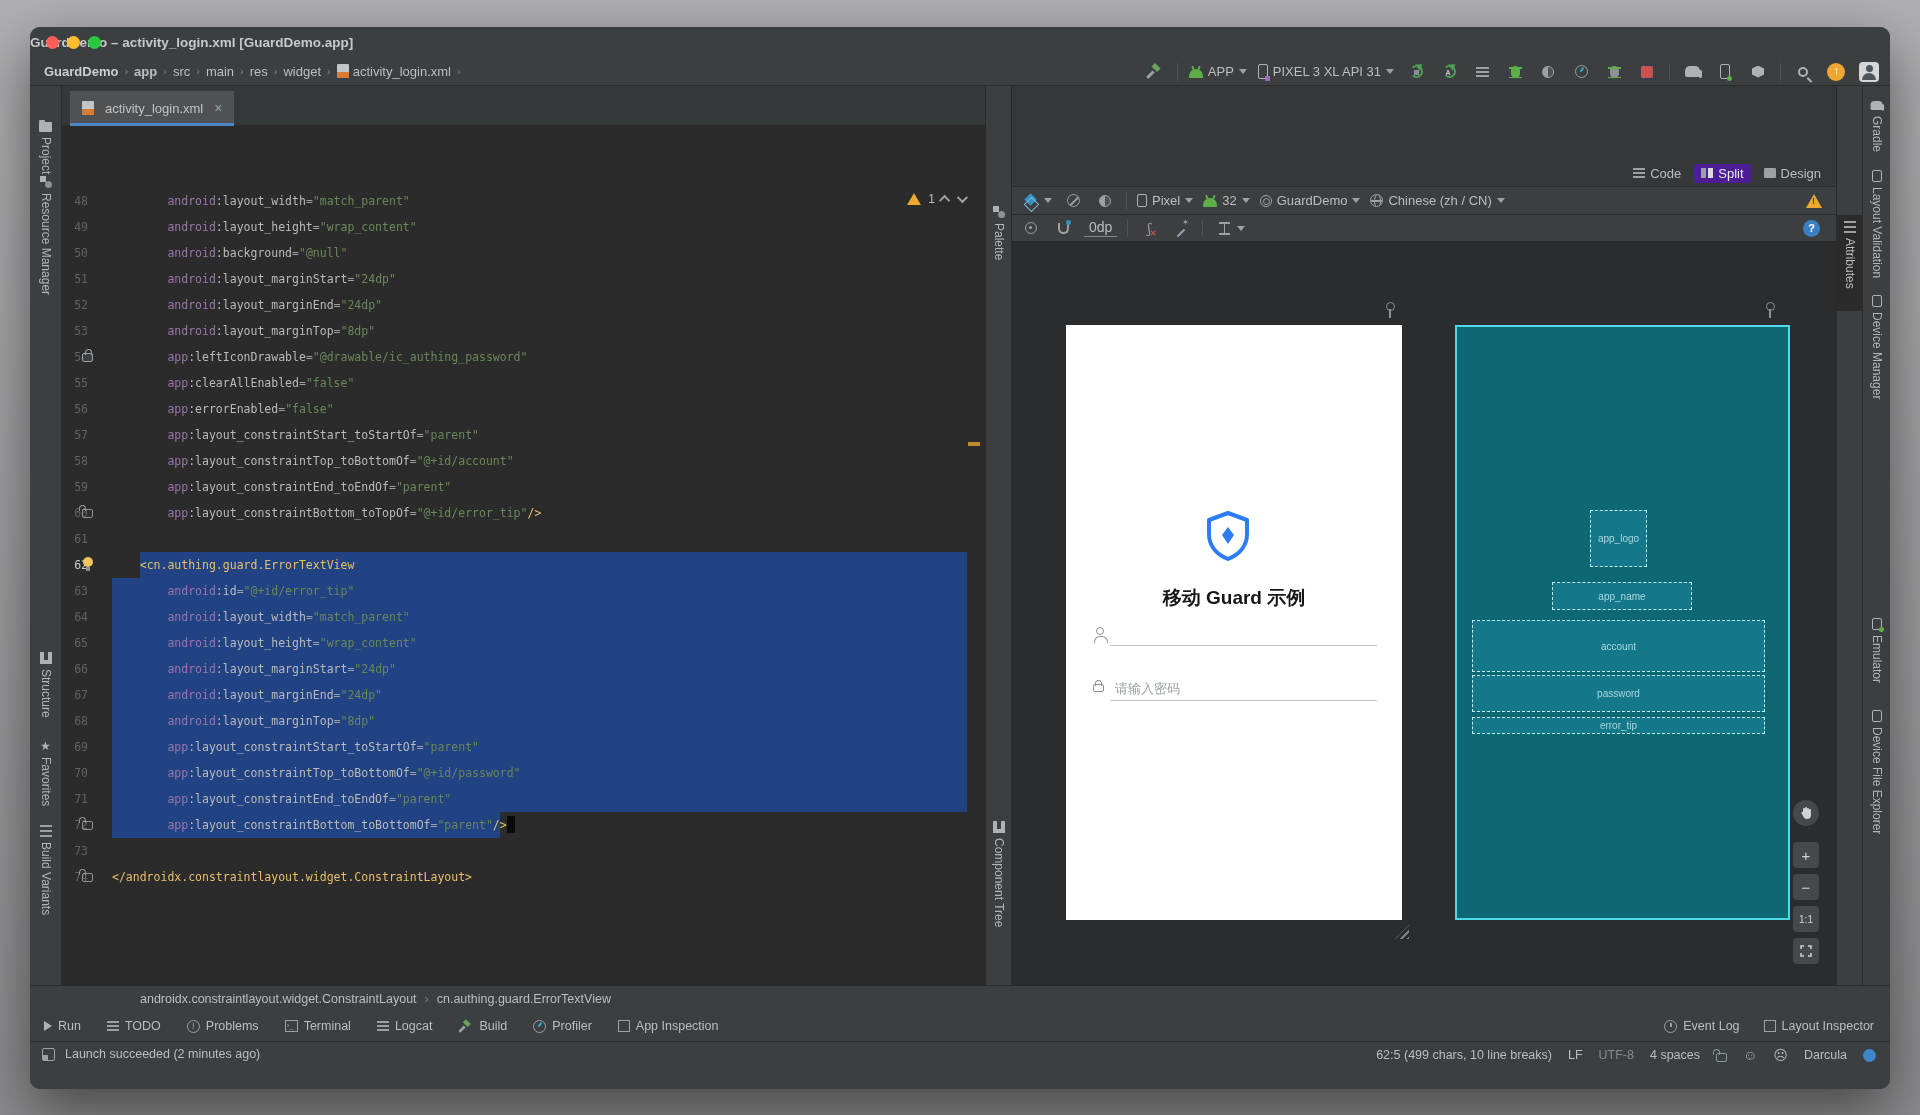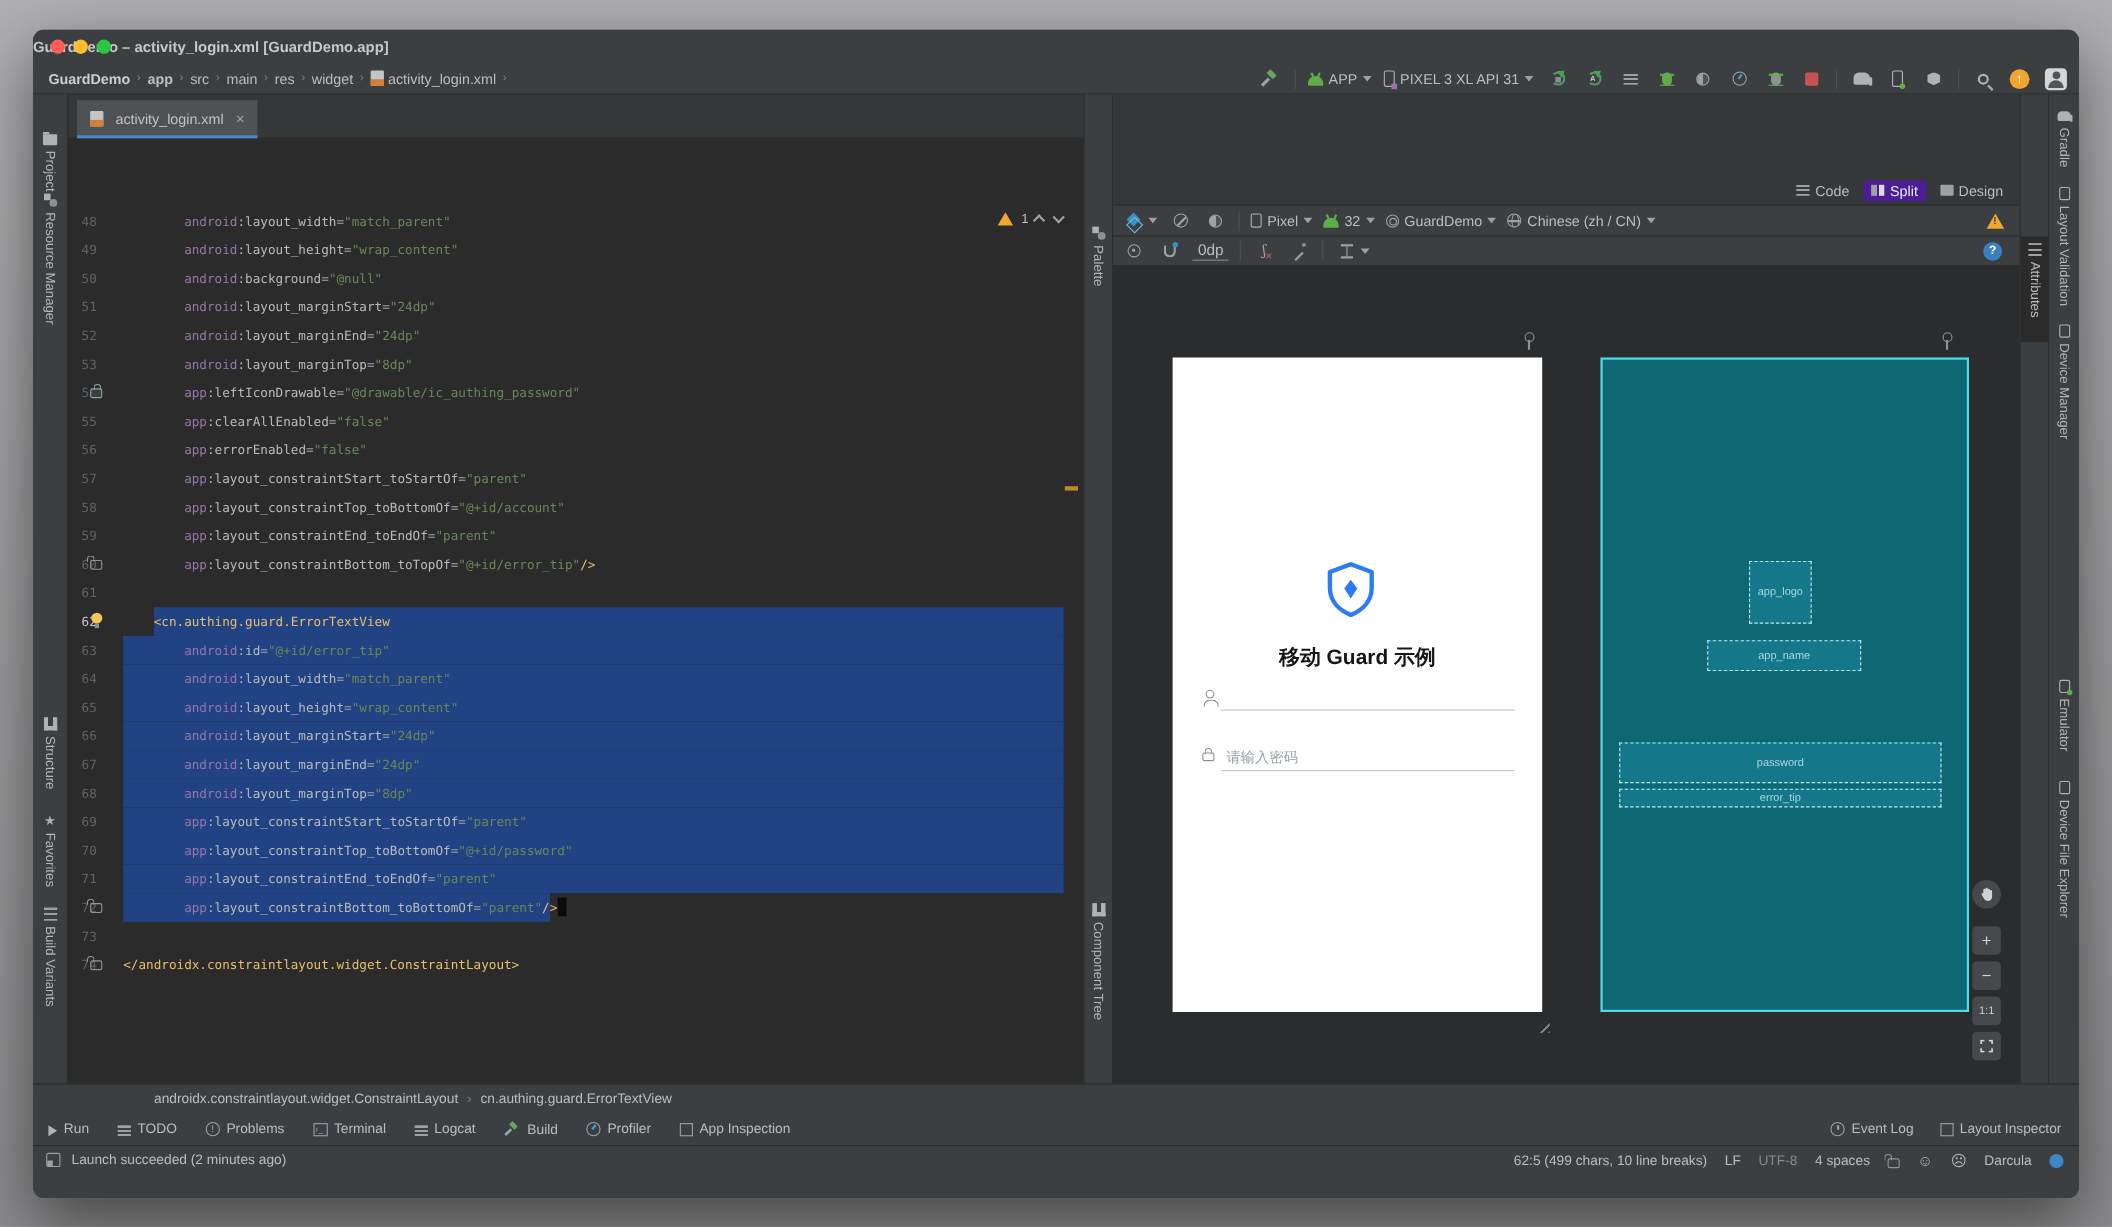--- a/index.html
+++ b/index.html
@@ -156,21 +156,21 @@
   .sliders-ic { width:12px; height:12px;
     background:repeating-linear-gradient(180deg,#9da1a4 0 2px,transparent 2px 5px); }
 
   
   .crumbbar { position:absolute; left:0; top:958px; right:0; height:26px; background:#3c3f41;
     border-top:1px solid #2b2b2b; display:flex; align-items:center; padding-left:110px; gap:8px; font-size:12.5px; }
   .bottombar { position:absolute; left:0; top:984px; right:0; height:30px; background:#3c3f41;
     display:flex; align-items:center; }
   .bb-left { display:flex; gap:26px; padding-left:14px; align-items:center; }
   .bb-right { position:absolute; right:16px; display:flex; gap:24px; align-items:center; }
-  .bb-item { display:flex; align-items:flex-end; gap:6px; color:#bbbdbf; font-size:12.5px; }
+  .bb-item { display:flex; align-items:center; gap:6px; color:#bbbdbf; font-size:12.5px; }
   .statusbar { position:absolute; left:0; top:1014px; right:0; height:48px; background:#3c3f41;
     border-top:1px solid #2b2b2b; font-size:12.5px; }
   .sb-left { position:absolute; left:12px; top:5px; display:flex; gap:10px; align-items:center; }
   .sb-right { position:absolute; right:14px; top:5px; display:flex; gap:16px; align-items:center; }
   .sb-dim { color:#87898b; }
   .blue-dot { width:13px; height:13px; border-radius:50%; background:#3e86c7; display:inline-block; }
   .face { color:#b3b6b8; font-size:14px; }
   .tw-toggle { width:13px; height:13px; border:1.5px solid #9da1a4; border-radius:2px; position:relative; }
   .tw-toggle:after { content:""; position:absolute; left:0; bottom:0; width:5px; height:5px; background:#9da1a4; }
 
@@ -530,20 +530,21 @@
           <div class="field-row fr-password" style="border-bottom:none">
             <span class="lock-ic"></span>
             <span class="placeholder">请输入密码</span>
             <span class="field-line-inset"></span>
           </div>
         </div>
 
         <div class="phone-blue">
           <div class="bp-box bp0">app_logo</div>
           <div class="bp-box bp1">app_name</div>
+          <div class="bp-box bp2">account</div>
           <div class="bp-box bp3">password</div>
           <div class="bp-box bp4">error_tip</div>
         </div>
 
         <div class="resize-handle"></div>
 
         <div class="zoom-ctl" style="top:558px;border-radius:50%">
           <svg width="13" height="14" viewBox="0 0 13 14">
               <path d="M3 6 V3 a1 1 0 0 1 2 0 V2 a1 1 0 0 1 2 0 V3 a1 1 0 0 1 2 0 V4 a1 1 0 0 1 2 0 V9 c0 3-2 4-4 4 c-2 0-3-1-4-3 L2 8 a1 1 0 0 1 1-2 Z" fill="#d0d3d5"></path>
             </svg>

